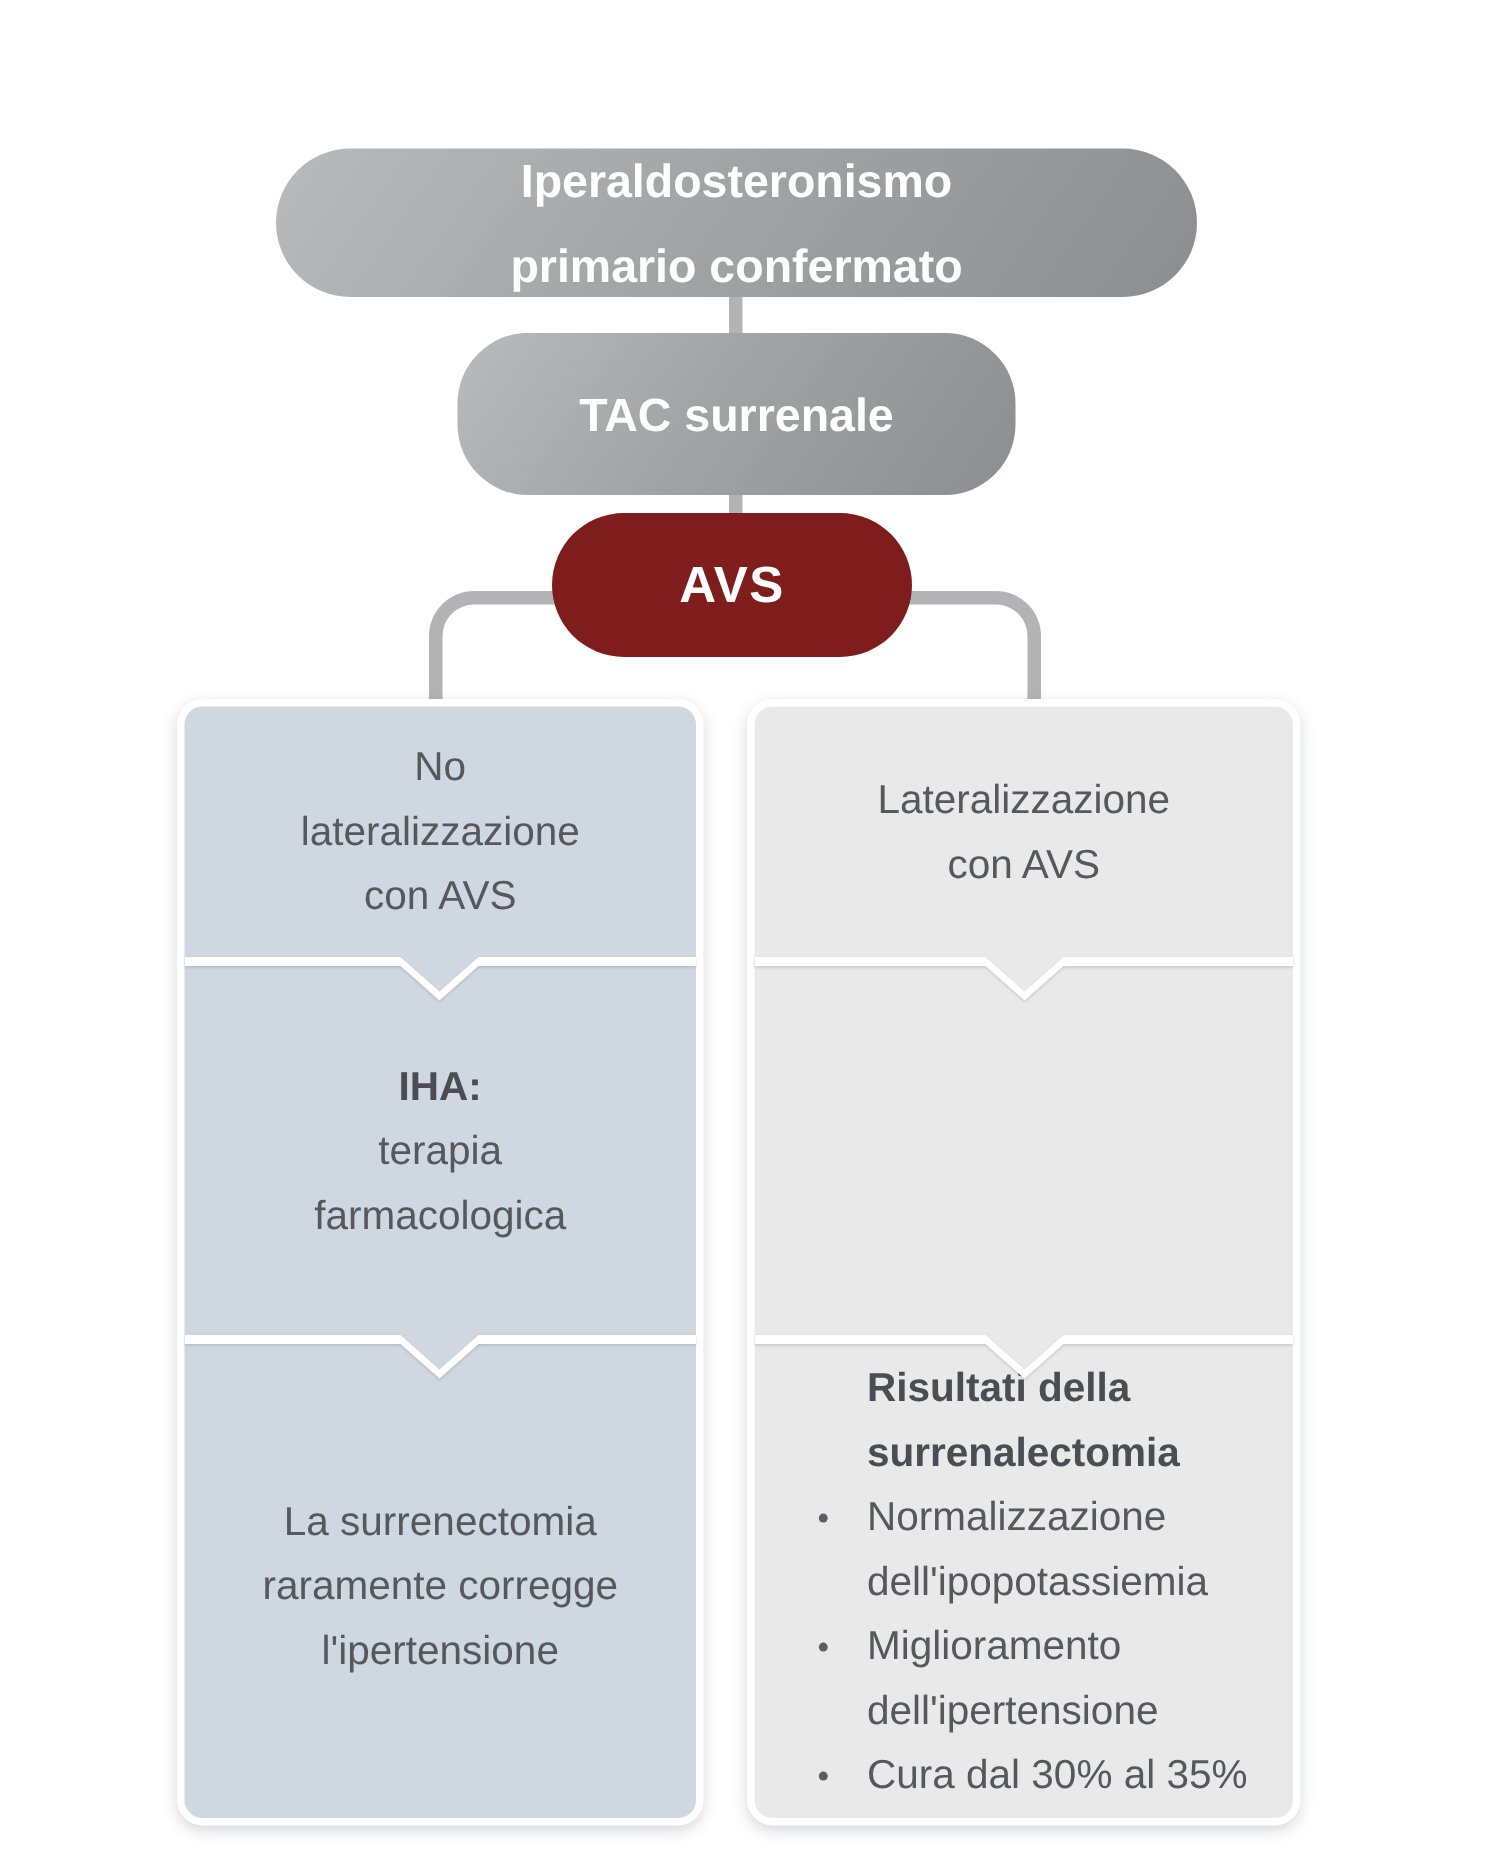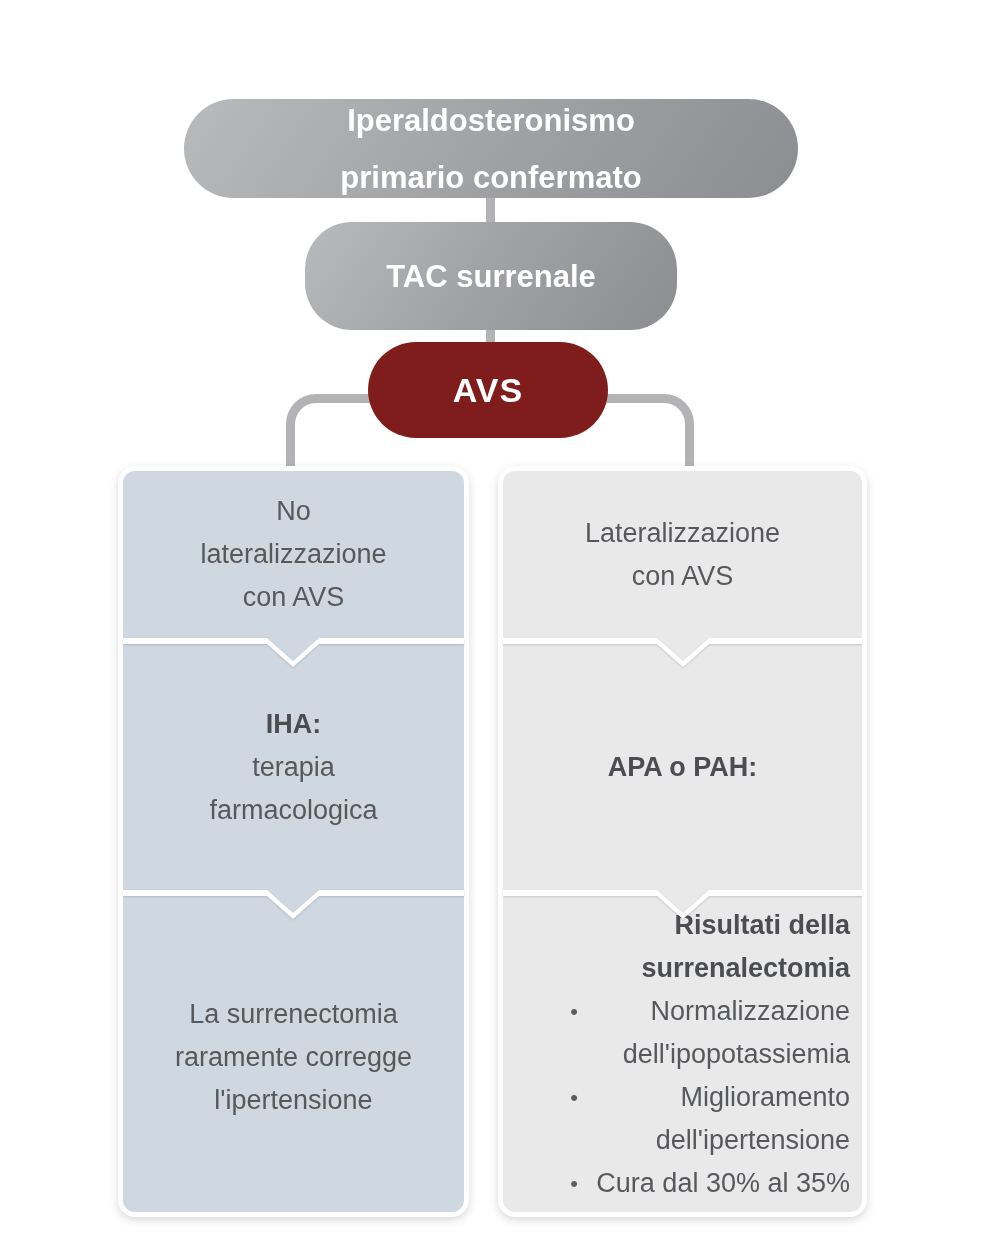--- a/index.html
+++ b/index.html
@@ -54,21 +54,21 @@
     text-align:center;color:#57585c;font-size:27px;
   }
   .row .txt{white-space:pre-line;line-height:43px;}
   .bold{font-weight:bold;color:#4c4d52;}
   .row1{top:0;height:167px;}
   .row2{top:173px;height:246px;}
   .row3{top:431px;height:310px;}
   
   .row3r{
     position:absolute;left:0;right:0;top:431px;height:310px;display:block;
-    text-align:right;color:#57585c;font-size:27px;box-sizing:border-box;
+    text-align:left;color:#57585c;font-size:27px;box-sizing:border-box;
     padding:2px 12px 0 42px;
   }
   .row3r .txt{white-space:pre-line;line-height:43px;}
   .heading-indent{margin-left:33px;}
   .bullet{display:flex;align-items:flex-start;}
   .bullet .dot{
     width:33px;flex:0 0 33px;font-size:22px;line-height:43px;color:#5c5d61;
   }
   .bullet .txt{flex:1;}
   
@@ -125,21 +125,20 @@
   <div class="column col-right">
     <div class="row row1">
       <div class="txt">Lateralizzazione
 con AVS</div>
     </div>
     <svg class="sep sep-a" width="359" height="30" viewBox="0 0 359 30">
       <path d="M0 0 L154 0 L180 23 L206 0 L359 0 L359 6 L206 6 L180 29 L154 6 L0 6 Z" fill="#ffffff"></path>
     </svg>
     <div class="row row2">
       <div>
-        <div class="txt bold">APA o PAH:</div>
       </div>
     </div>
     <svg class="sep sep-b" width="359" height="30" viewBox="0 0 359 30">
       <path d="M0 0 L154 0 L180 23 L206 0 L359 0 L359 6 L206 6 L180 29 L154 6 L0 6 Z" fill="#ffffff"></path>
     </svg>
     <div class="row3r">
       <div class="txt bold heading-indent">Risultati della
 surrenalectomia</div>
       <div class="bullet">
         <span class="dot">•</span>

